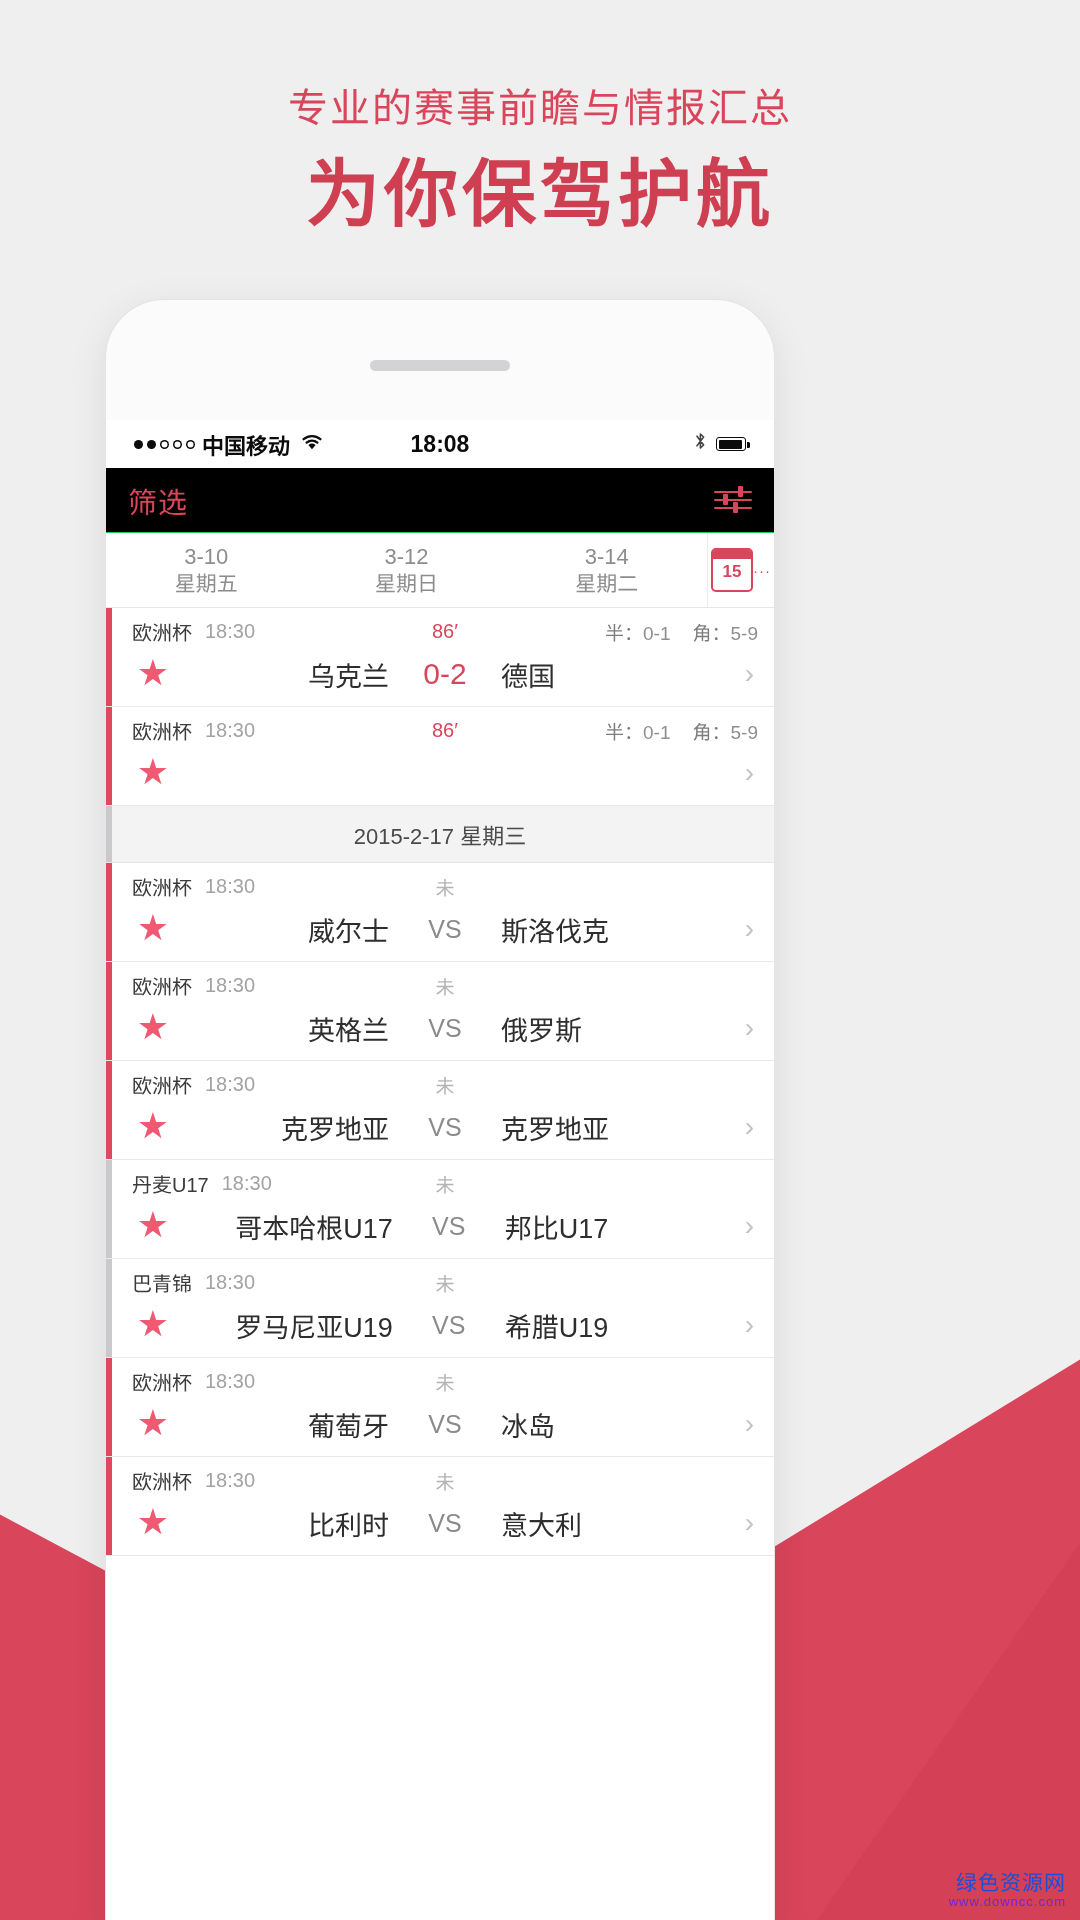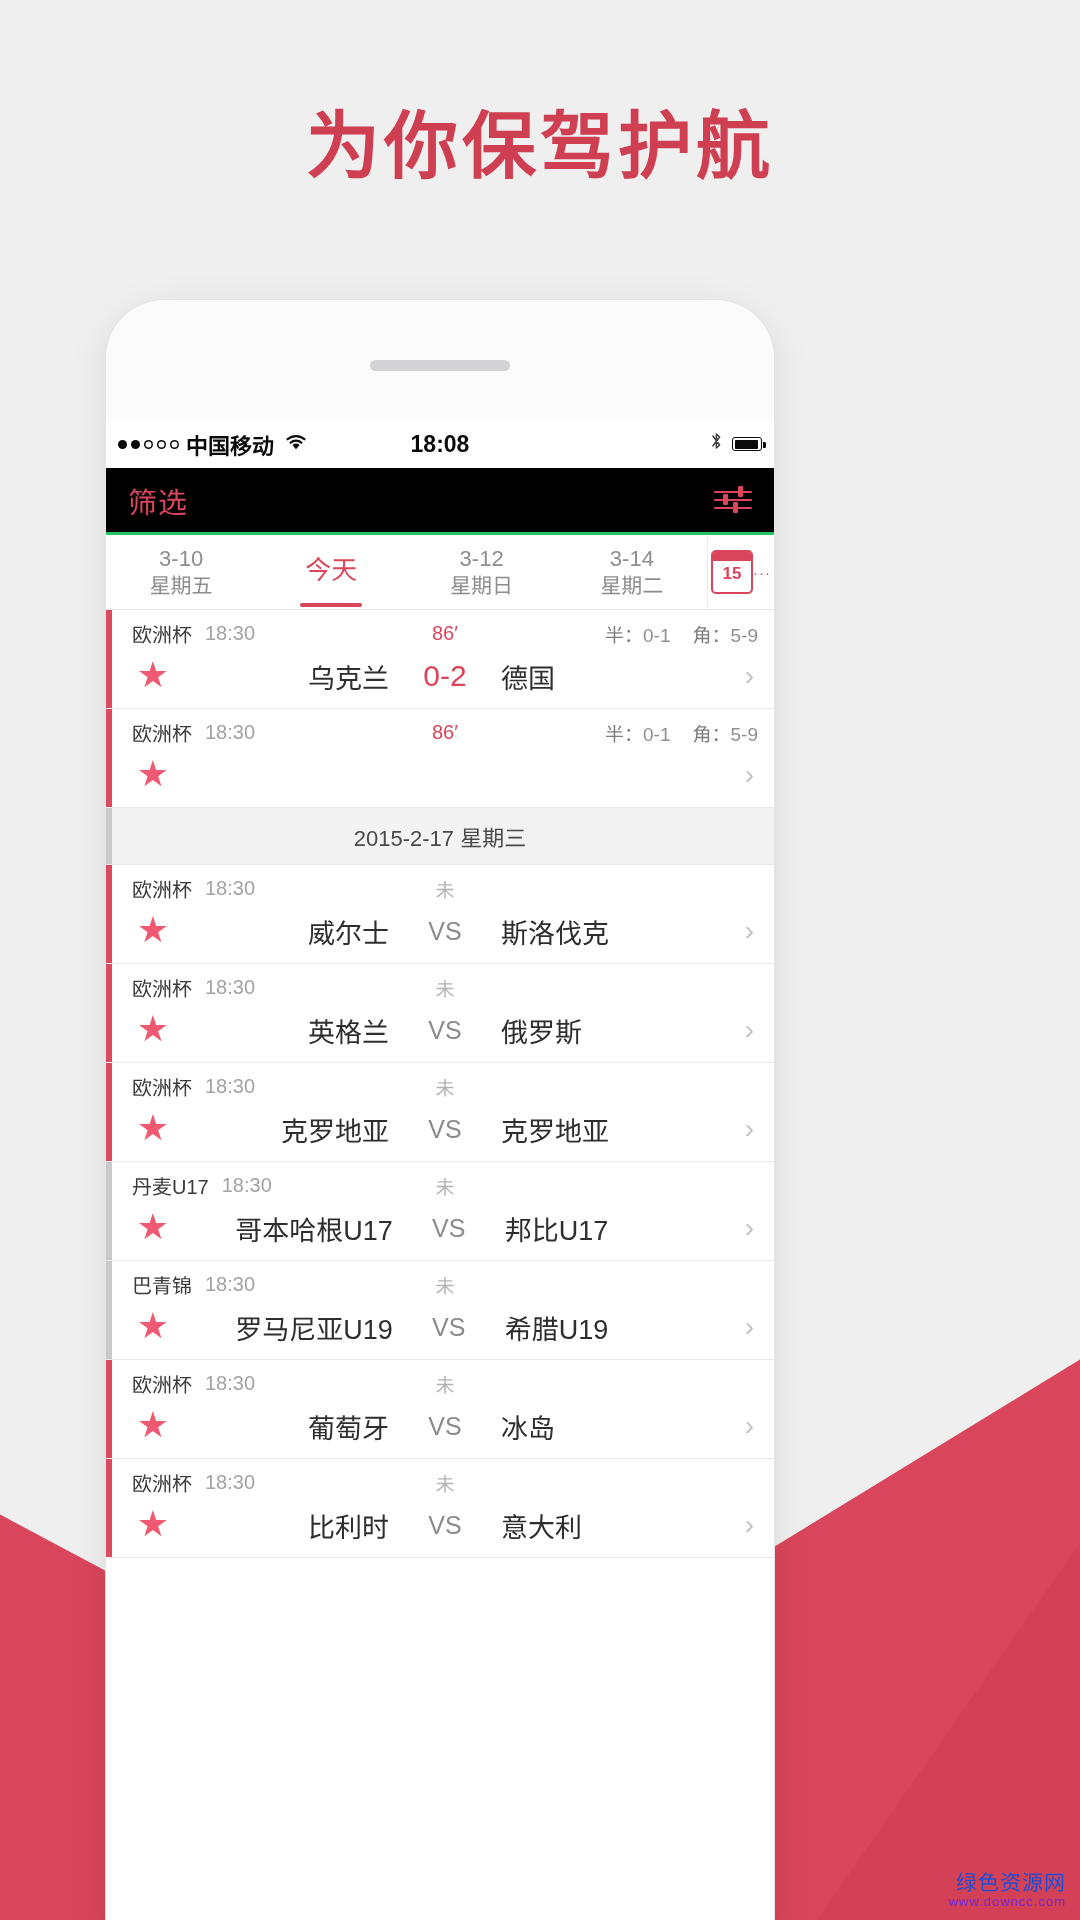--- a/index.html
+++ b/index.html
@@ -53,21 +53,21 @@
     position:absolute;left:50%;top:60px;transform:translateX(-50%);
     width:140px;height:11px;border-radius:6px;background:#d3d3d5;
   }
   #screen{
     position:absolute;left:0;right:0;top:120px;bottom:0;background:#ffffff;
     overflow:hidden;
   }
 
   
   #statusbar{
-    height:48px;display:flex;align-items:center;padding:0 12px;
+    height:48px;display:flex;align-items:center;padding:0 28px;
     font-size:22px;color:#0b0b0b;font-weight:bold;position:relative;
     background:#fff;
   }
   .sb-left{display:flex;align-items:center;gap:7px;}
   .dots{display:flex;align-items:center;gap:4px;}
   .dot{width:9px;height:9px;border-radius:50%;background:#0b0b0b;}
   .dot.off{background:transparent;box-shadow:inset 0 0 0 1.5px #0b0b0b;}
   .carrier{font-size:22px;font-weight:bold;letter-spacing:0;}
   .wifi{display:inline-block;margin-left:3px;}
   .sb-time{
@@ -98,21 +98,21 @@
   .nav-right{margin-left:auto;width:38px;height:30px;position:relative;}
   .sl{position:absolute;left:0;width:100%;height:2.4px;background:#d9455a;border-radius:2px;}
   .sl.a{top:6px;}
   .sl.b{top:14px;}
   .sl.c{top:22px;}
   .knob{position:absolute;width:5px;height:11px;background:#d9455a;border-radius:1px;}
 
   
   #datebar{
     display:flex;align-items:stretch;background:#fff;height:74px;
-    border-top:3px solid #22c55e;border-bottom:1px solid #e6e6e6;
+    border-top:1px solid #22c55e;border-bottom:1px solid #e6e6e6;
     position:relative;
   }
   .dtab{
     flex:1 1 0;display:flex;flex-direction:column;align-items:center;
     justify-content:center;position:relative;gap:2px;min-width:0;
   }
   .dtab .d1{font-size:22px;color:#8d8d8d;line-height:1.15;white-space:nowrap;}
   .dtab .d2{font-size:21px;color:#8d8d8d;line-height:1.15;white-space:nowrap;}
   .dtab.active .d1{color:#d9455a;font-size:26px;font-weight:500;}
   .dtab.active .underline{
@@ -200,20 +200,21 @@
 <body>
 
 <div id="bg-wrap">
   <div class="bg-base"></div>
   <div class="red-left"></div>
   <div class="red-right"></div>
   <div class="red-right2"></div>
 </div>
 
 <div id="headline">
+  <div class="h-sub">专业的赛事前瞻与情报汇总</div>
   <div class="h-main">为你保驾护航</div>
 </div>
 
 <div id="phone">
   <div class="speaker"></div>
 
   <div id="screen">
 
     <div id="statusbar">
       <div class="sb-left">
@@ -256,25 +257,20 @@
         <span class="sl c"></span>
           <span class="knob" style="left:19px;top:17px;"></span>
       </div>
     </div>
 
     <div id="datebar">
       <div class="dtab">
         <span class="d1">3-10</span>
         <span class="d2">星期五</span>
       </div>
-      <div class="dtab active">
-        <span class="d1">今天</span>
-        <span class="d2"></span>
-        <span class="underline"></span>
-      </div>
       <div class="dtab">
         <span class="d1">3-12</span>
         <span class="d2">星期日</span>
       </div>
       <div class="dtab clipped">
         <span class="d1">3-14</span>
         <span class="d2">星期二</span>
       </div>
       <div class="cal-tab">
         <div class="cal-ico">

